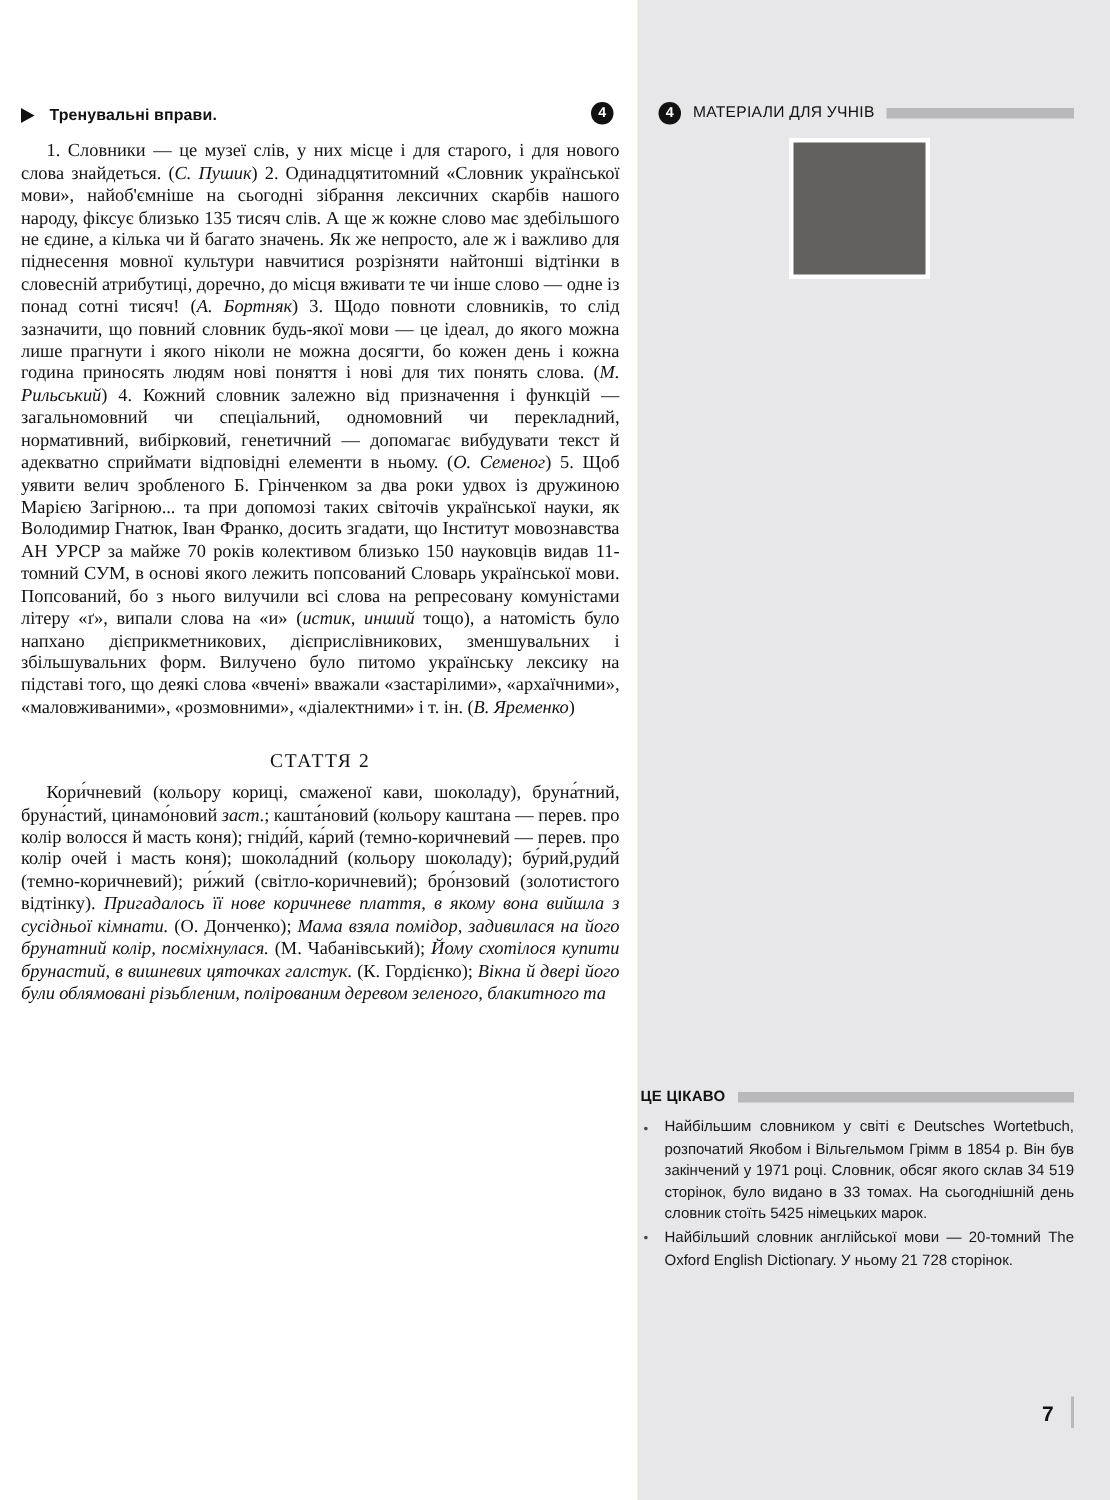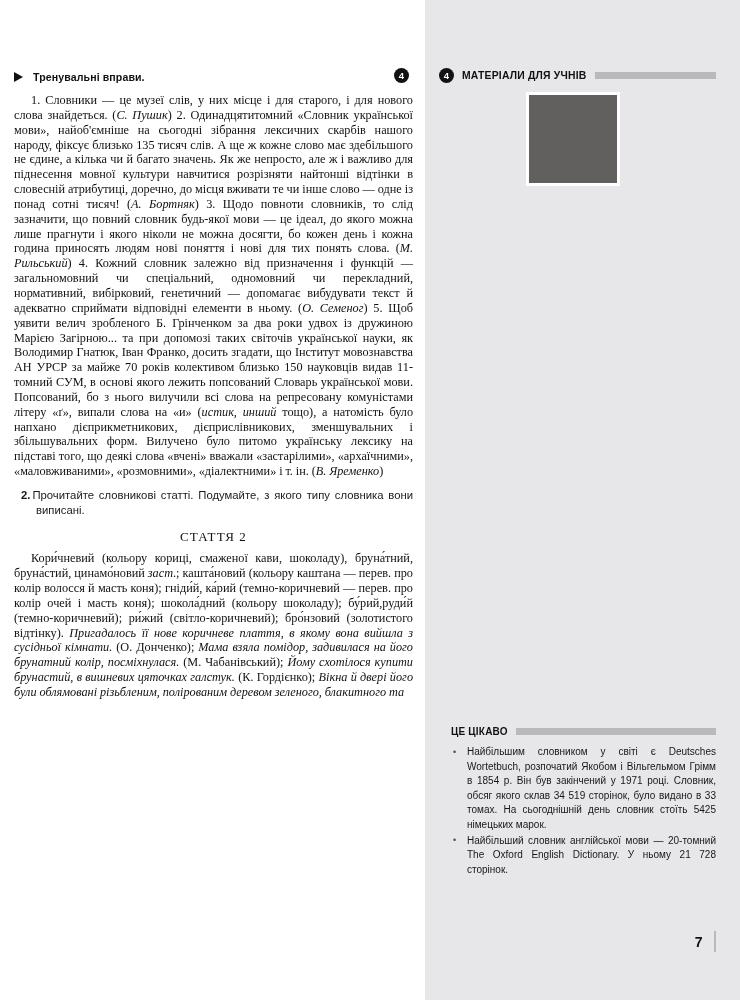--- a/index.html
+++ b/index.html
@@ -139,21 +139,21 @@
     color: #ffffff;
     font-family: "Liberation Sans", "DejaVu Sans", sans-serif;
     font-size: 9.5px;
     font-weight: bold;
     line-height: 15px;
     text-align: center;
     flex: none;
   }
   .side-head-title {
     font-family: "Liberation Sans", "DejaVu Sans", sans-serif;
-    font-weight: bold;
+    font-weight: normal;
     font-size: 10.4px;
     letter-spacing: 0.2px;
     color: #111111;
     white-space: nowrap;
   }
   .rule-bar {
     height: 7px;
     background: #b9b9bc;
     flex: 1 1 auto;
     min-width: 20px;
@@ -169,21 +169,21 @@
     width: 88px;
     height: 88px;
     background: #625f5f;
     border: 3px solid #ffffff;
     box-sizing: content-box;
   }
 
   
   .fact-block {
     position: absolute;
-    left: 26px;
+    left: 2px;
     right: 24px;
     top: 726px;
   }
   .fact-head {
     display: flex;
     align-items: center;
     gap: 8px;
     margin-bottom: 8px;
   }
   .fact-head-title {
@@ -252,23 +252,20 @@
       <span class="badge">4</span>
     </div>
 
 
     <p class="body-par">
       <span>1. Словники — це музеї слів, у них місце і для старого, і для нового слова знайдеться. (</span><i class="it">С. Пушик</i><span>) 2. Одинадцятитомний «Словник української мови», найоб'ємніше на сьогодні зібрання лексичних скарбів нашого народу, фіксує близько 135 тисяч слів. А ще ж кожне слово має здебільшого не єдине, а кілька чи й багато значень. Як же непросто, але ж і важливо для піднесення мовної культури навчитися розрізняти найтонші відтінки в словесній атрибутиці, доречно, до місця вживати те чи інше слово — одне із понад сотні тисяч! (</span><i class="it">А. Бортняк</i><span>) 3. Щодо повноти словників, то слід зазначити, що повний словник будь-якої мови — це ідеал, до якого можна лише прагнути і якого ніколи не можна досягти, бо кожен день і кожна година приносять людям нові поняття і нові для тих понять слова. (</span><i class="it">М. Рильський</i><span>) 4. Кожний словник залежно від призначення і функцій — загальномовний чи спеціальний, одномовний чи перекладний, нормативний, вибірковий, генетичний — допомагає вибудувати текст й адекватно сприймати відповідні елементи в ньому. (</span><i class="it">О. Семеног</i><span>) 5. Щоб уявити велич зробленого Б. Грінченком за два роки удвох із дружиною Марією Загірною... та при допомозі таких світочів української науки, як Володимир Гнатюк, Іван Франко, досить згадати, що Інститут мовознавства АН УРСР за майже 70 років колективом близько 150 науковців видав 11-томний СУМ, в основі якого лежить попсований Словарь української мови. Попсований, бо з нього вилучили всі слова на репресовану комуністами літеру «ґ», випали слова на «и» (</span><i class="it">истик, инший</i><span> тощо), а натомість було напхано дієприкметникових, дієприслівникових, зменшувальних і збільшувальних форм. Вилучено було питомо українську лексику на підставі того, що деякі слова «вчені» вважали «застарілими», «архаїчними», «маловживаними», «розмовними», «діалектними» і т. ін. (</span><i class="it">В. Яременко</i><span>)</span>
     </p>
 
     <div class="gap-sm"></div>
 
-    <p class="exercise">
-      <span class="num">2.</span><span>Прочитайте словникові статті. Подумайте, з якого типу словника вони виписані.</span>
-    </p>
 
     <div class="article-title">СТАТТЯ 2</div>
 
     <p class="body-par">
       <b class="bd">Кори́чневий</b><span> (кольору кориці, смаженої кави, шоколаду), </span><b class="bd">бруна́тний, бруна́стий, цинамо́новий</b><i class="it"> заст</i><span>.; </span><b class="bd">кашта́новий</b><span> (кольору каштана — перев. про колір волосся й масть коня); </span><b class="bd">гніди́й, ка́рий</b><span> (темно-коричневий — перев. про колір очей і масть коня); </span><b class="bd">шокола́дний</b><span> (кольору шоколаду); </span><b class="bd">бу́рий,руди́й</b><span> (темно-коричневий); </span><b class="bd">ри́жий</b><span> (світло-коричневий); </span><b class="bd">бро́нзовий</b><span> (золотистого відтінку). </span><i class="it">Пригадалось її нове коричневе плаття, в якому вона вийшла з сусідньої кімнати.</i><span> (О. Донченко); </span><i class="it">Мама взяла помідор, задивилася на його брунатний колір, посміхнулася.</i><span> (М. Чабанівський); </span><i class="it">Йому схотілося купити брунастий, в вишневих цяточках галстук.</i><span> (К. Гордієнко); </span><i class="it">Вікна й двері його були облямовані різьбленим, полірованим деревом зеленого, блакитного та</i>
     </p>
 
   </div>
 
   <div class="side-col">

